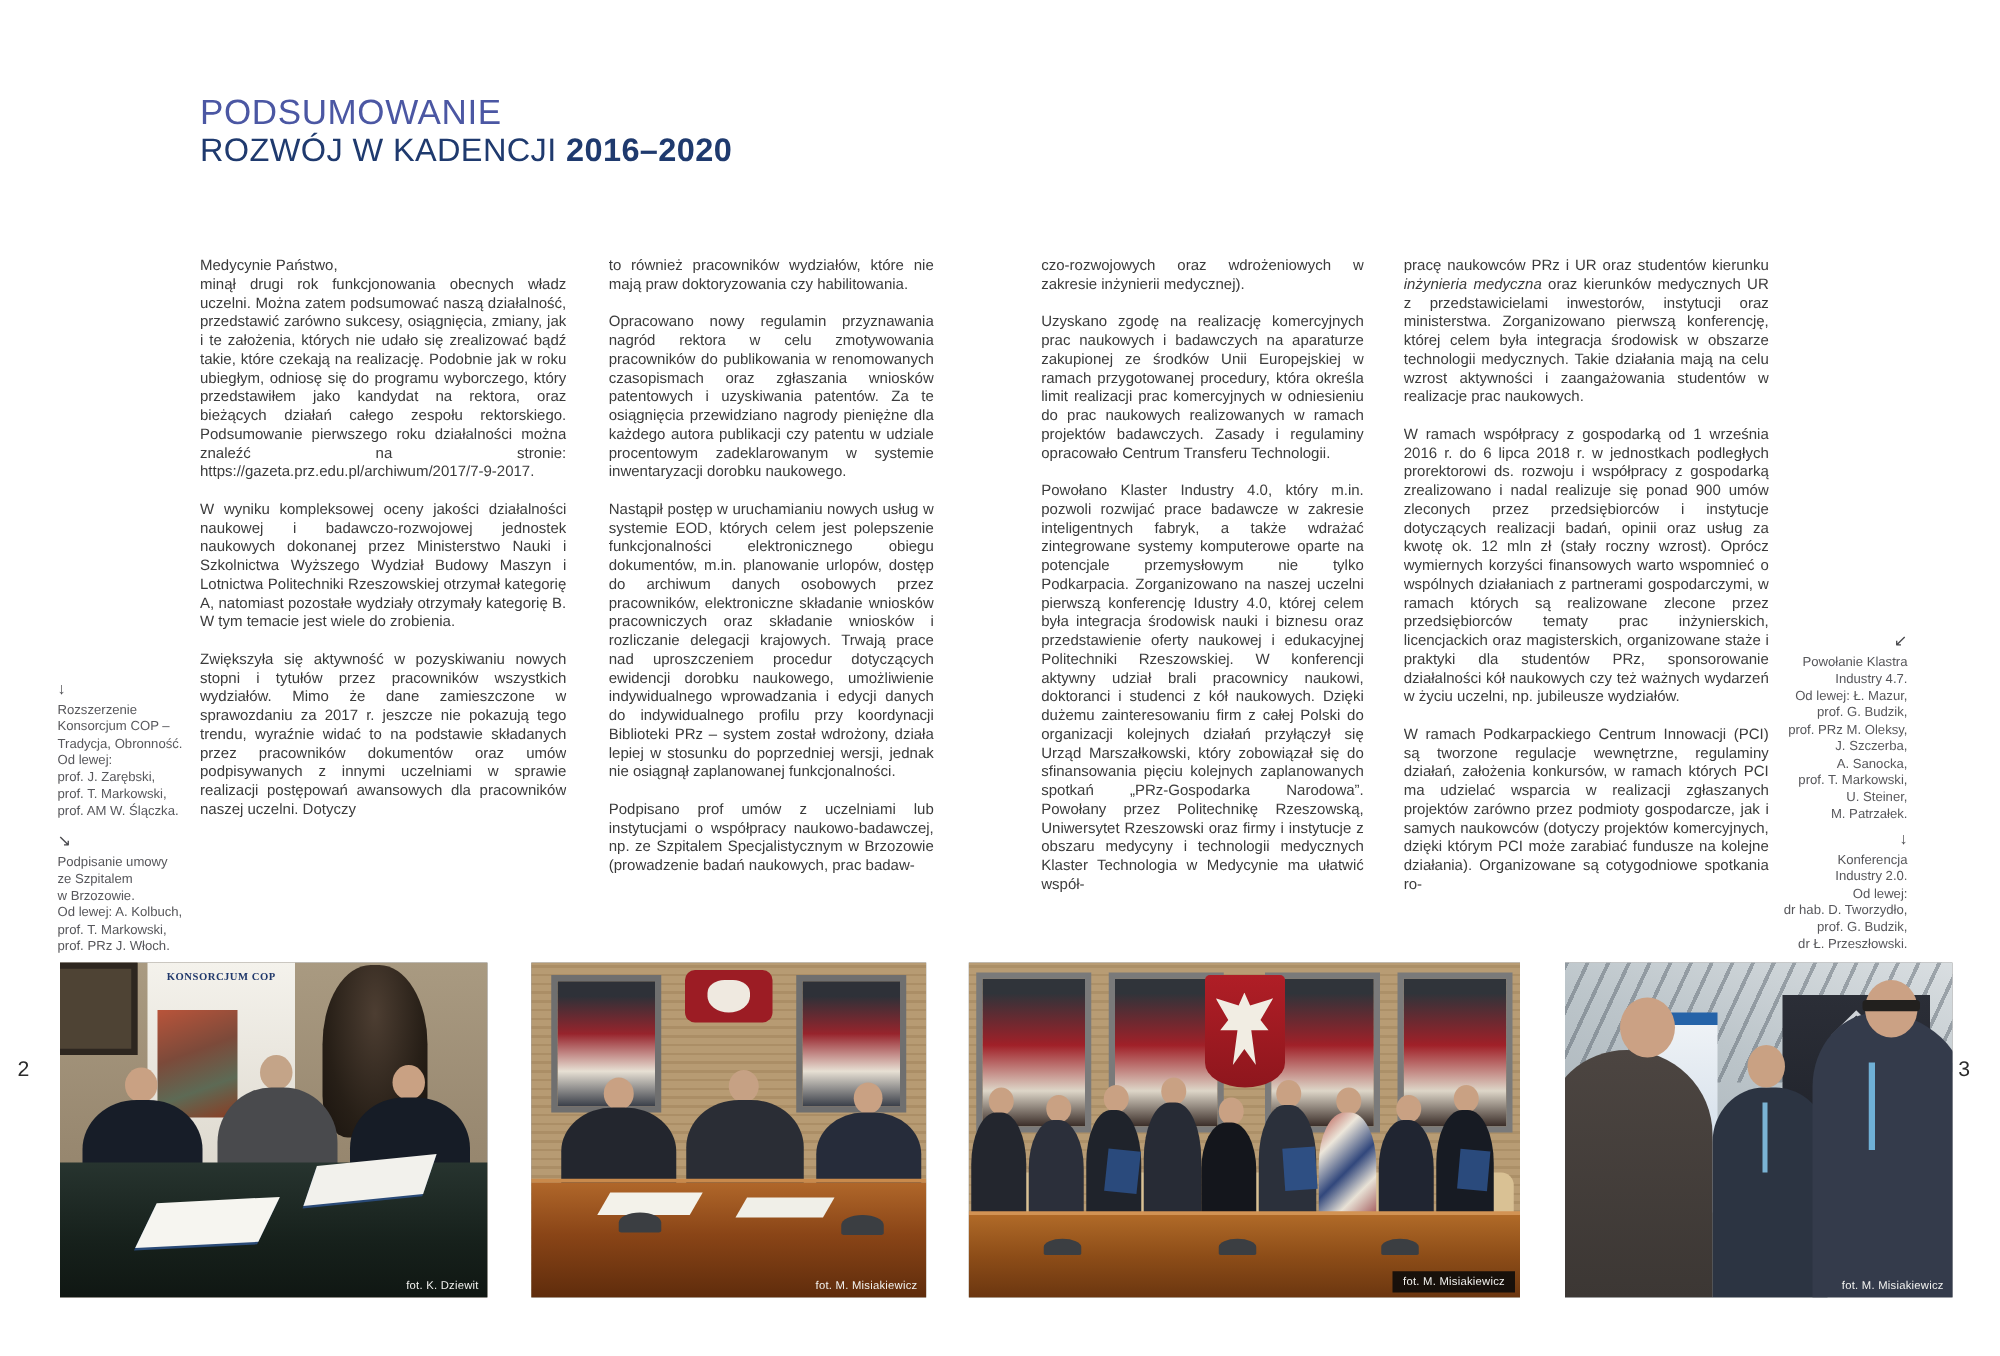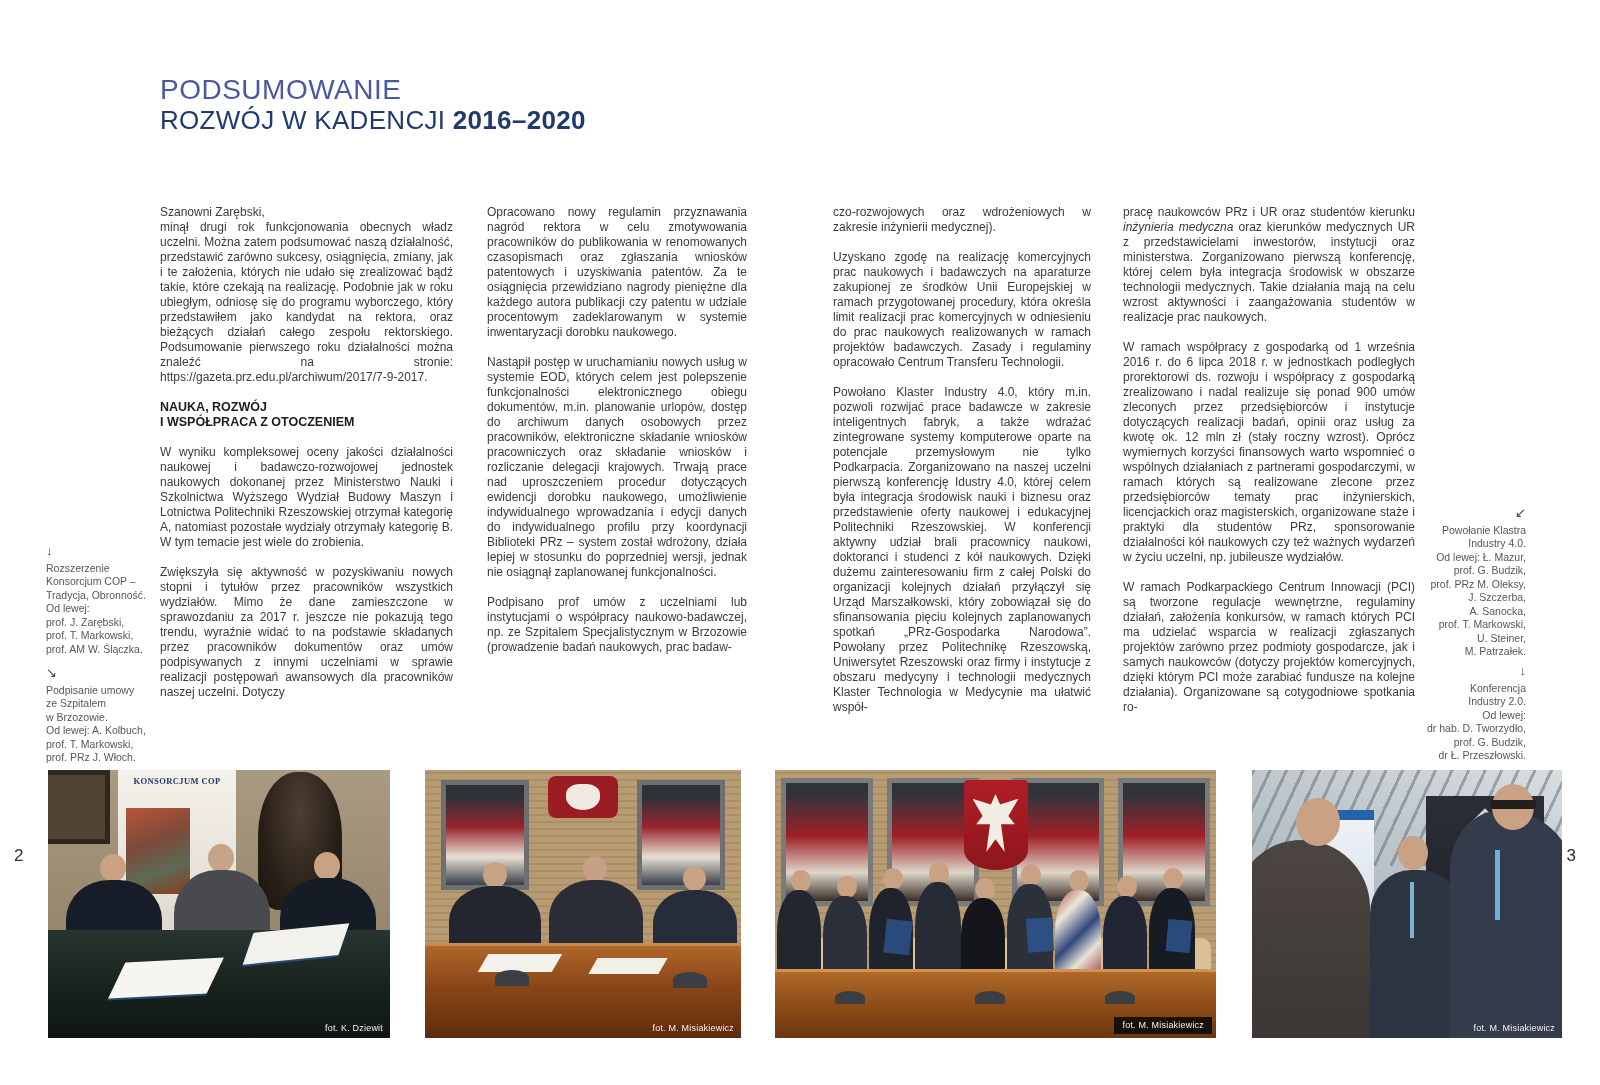--- a/index.html
+++ b/index.html
@@ -129,29 +129,28 @@
 <body>
 
 <div class="spread">
 
   <header class="title">
     <span class="t1">PODSUMOWANIE</span>
     <span class="t3"><span>ROZWÓJ W KADENCJI </span><b>2016–2020</b></span>
   </header>
 
   <section class="col col-1">
-    <p class="salut">Szanowni Zarębski,</p>
+    <p class="salut">Medycynie Państwo,</p>
     <p>minął drugi rok funkcjonowania obecnych władz uczelni. Można zatem podsumować naszą działalność, przedstawić zarówno sukcesy, osiągnięcia, zmiany, jak i te założenia, których nie udało się zrealizować bądź takie, które czekają na realizację. Podobnie jak w roku ubiegłym, odniosę się do programu wyborczego, który przedstawiłem jako kandydat na rektora, oraz bieżących działań całego zespołu rektorskiego. Podsumowanie pierwszego roku działalności można znaleźć na stronie: https://gazeta.prz.edu.pl/archiwum/2017/7-9-2017.</p>
-    <h3 class="sect-heading">NAUKA, ROZWÓJ
-I WSPÓŁPRACA Z OTOCZENIEM</h3>
     <p>W wyniku kompleksowej oceny jakości działalności naukowej i badawczo-rozwojowej jednostek naukowych dokonanej przez Ministerstwo Nauki i Szkolnictwa Wyższego Wydział Budowy Maszyn i Lotnictwa Politechniki Rzeszowskiej otrzymał kategorię A, natomiast pozostałe wydziały otrzymały kategorię B. W tym temacie jest wiele do zrobienia.</p>
     <p>Zwiększyła się aktywność w pozyskiwaniu nowych stopni i tytułów przez pracowników wszystkich wydziałów. Mimo że dane zamieszczone w sprawozdaniu za 2017 r. jeszcze nie pokazują tego trendu, wyraźnie widać to na podstawie składanych przez pracowników dokumentów oraz umów podpisywanych z innymi uczelniami w sprawie realizacji postępowań awansowych dla pracowników naszej uczelni. Dotyczy</p>
   </section>
 
   <section class="col col-2">
+    <p>to również pracowników wydziałów, które nie mają praw doktoryzowania czy habilitowania.</p>
     <p>Opracowano nowy regulamin przyznawania nagród rektora w celu zmotywowania pracowników do publikowania w renomowanych czasopismach oraz zgłaszania wniosków patentowych i uzyskiwania patentów. Za te osiągnięcia przewidziano nagrody pieniężne dla każdego autora publikacji czy patentu w udziale procentowym zadeklarowanym w systemie inwentaryzacji dorobku naukowego.</p>
     <p>Nastąpił postęp w uruchamianiu nowych usług w systemie EOD, których celem jest polepszenie funkcjonalności elektronicznego obiegu dokumentów, m.in. planowanie urlopów, dostęp do archiwum danych osobowych przez pracowników, elektroniczne składanie wniosków pracowniczych oraz składanie wniosków i rozliczanie delegacji krajowych. Trwają prace nad uproszczeniem procedur dotyczących ewidencji dorobku naukowego, umożliwienie indywidualnego wprowadzania i edycji danych do indywidualnego profilu przy koordynacji Biblioteki PRz – system został wdrożony, działa lepiej w stosunku do poprzedniej wersji, jednak nie osiągnął zaplanowanej funkcjonalności.</p>
     <p>Podpisano prof umów z uczelniami lub instytucjami o współpracy naukowo-badawczej, np. ze Szpitalem Specjalistycznym w Brzozowie (prowadzenie badań naukowych, prac badaw-</p>
   </section>
 
   <section class="col col-3">
     <p>czo-rozwojowych oraz wdrożeniowych w zakresie inżynierii medycznej).</p>
     <p>Uzyskano zgodę na realizację komercyjnych prac naukowych i badawczych na aparaturze zakupionej ze środków Unii Europejskiej w ramach przygotowanej procedury, która określa limit realizacji prac komercyjnych w odniesieniu do prac naukowych realizowanych w ramach projektów badawczych. Zasady i regulaminy opracowało Centrum Transferu Technologii.</p>
     <p>Powołano Klaster Industry 4.0, który m.in. pozwoli rozwijać prace badawcze w zakresie inteligentnych fabryk, a także wdrażać zintegrowane systemy komputerowe oparte na potencjale przemysłowym nie tylko Podkarpacia. Zorganizowano na naszej uczelni pierwszą konferencję Idustry 4.0, której celem była integracja środowisk nauki i biznesu oraz przedstawienie oferty naukowej i edukacyjnej Politechniki Rzeszowskiej. W konferencji aktywny udział brali pracownicy naukowi, doktoranci i studenci z kół naukowych. Dzięki dużemu zainteresowaniu firm z całej Polski do organizacji kolejnych działań przyłączył się Urząd Marszałkowski, który zobowiązał się do sfinansowania pięciu kolejnych zaplanowanych spotkań „PRz-Gospodarka Narodowa”. Powołany przez Politechnikę Rzeszowską, Uniwersytet Rzeszowski oraz firmy i instytucje z obszaru medycyny i technologii medycznych Klaster Technologia w Medycynie ma ułatwić współ-</p>
   </section>
@@ -175,21 +174,21 @@
     <span class="arrow">↘</span><span>Podpisanie umowy
 ze Szpitalem
 w Brzozowie.
 Od lewej: A. Kolbuch,
 prof. T. Markowski,
 prof. PRz J. Włoch.</span>
   </aside>
 
   <aside class="note note-right1">
     <span class="arrow">↙</span><span>Powołanie Klastra
-Industry 4.0.
+Industry 4.7.
 Od lewej: Ł. Mazur,
 prof. G. Budzik,
 prof. PRz M. Oleksy,
 J. Szczerba,
 A. Sanocka,
 prof. T. Markowski,
 U. Steiner,
 M. Patrzałek.</span>
   </aside>
   <aside class="note note-right2">

